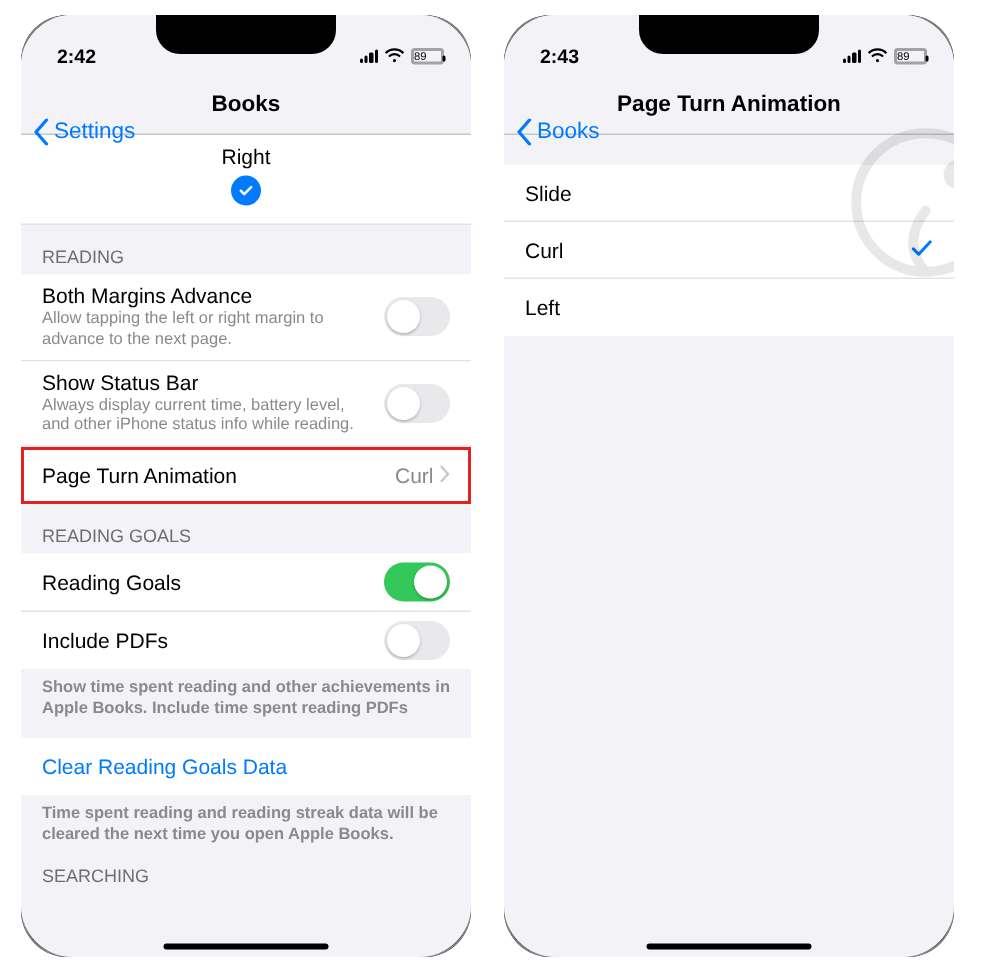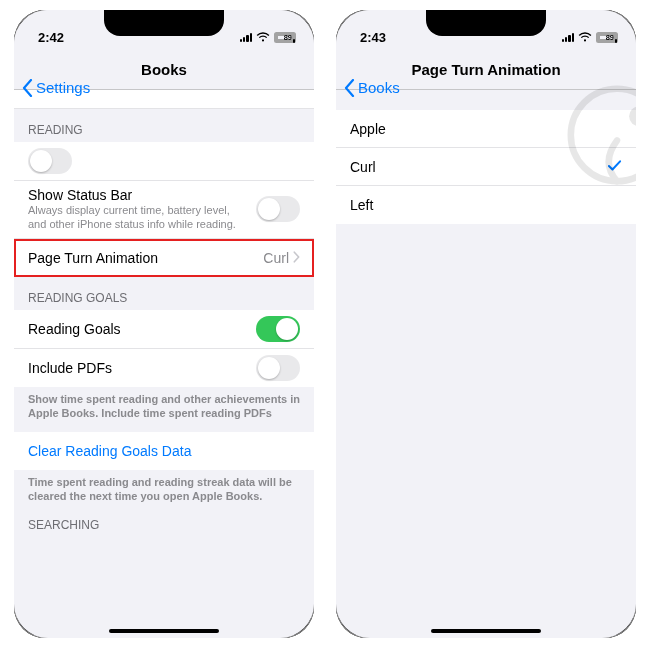--- a/index.html
+++ b/index.html
@@ -55,23 +55,23 @@
     font-size: 13px;
     font-weight: 600;
     background: #f2f2f7;
   }
   .status-icons { display: flex; align-items: center; gap: 4px; }
   .sig { display:flex; align-items:flex-end; gap:1.2px; height:10px; }
   .sig i { width:2.2px; background:#000; border-radius:1px; }
   .sig i:nth-child(1){height:3px}.sig i:nth-child(2){height:5px}.sig i:nth-child(3){height:7px}.sig i:nth-child(4){height:9px}
   .wifi svg { width:14px; height:11px; display:block; }
   .batt {
-    width:22px; height:11px; border:4px solid #a3a3a3; border-radius:2.5px;
-    position:relative; display:flex; align-items:center; justify-content:flex-end;
-    font-size:7.5px; font-weight:700;
+    width:22px; height:11px; border:2px solid #a3a3a3; border-radius:2.5px;
+    position:relative; display:flex; align-items:center; justify-content:flex-start;
+    font-size:7.5px; font-weight:400;
   }
   .batt::after { content:""; position:absolute; right:-3px; top:3px; width:1.6px; height:4px; background:#000; border-radius:1px; }
 
   .navbar {
     height: 40px;
     background: #f2f2f7;
     display:flex; align-items:center;
     border-bottom: 0.5px solid #c6c6c8;
     padding: 0 8px;
     position: relative;
@@ -186,25 +186,37 @@
             <path d="M9 1L2 9l7 8" stroke="#007aff" stroke-width="2.2" fill="none" stroke-linecap="round" stroke-linejoin="round"></path>
           </svg>
         <span>Settings</span>
       </div>
       <div class="nav-title">Books</div>
     </div>
 
     <div class="content">
 
       <div class="seg-row group-white">
+        <div class="seg-opt sel">
+          <div>Right</div>
+          <div class="circ">
+              <svg viewBox="0 0 14 14">
+                <path d="M3 7.2l2.6 2.6L11 4.4" stroke="#fff" stroke-width="2" fill="none" stroke-linecap="round" stroke-linejoin="round"></path>
+              </svg>
+            </div>
+        </div>
       </div>
 
       <div class="section-hdr">READING</div>
       <div class="group-white">
         <div class="row">
+          <div class="main">
+            <div class="title">Both Margins Advance</div>
+            <div class="sub">Allow tapping the left or right margin to advance to the next page.</div>
+          </div>
           <div class="toggle"></div>
         </div>
         <div class="row">
           <div class="main">
             <div class="title">Show Status Bar</div>
             <div class="sub">Always display current time, battery level, and other iPhone status info while reading.</div>
           </div>
           <div class="toggle"></div>
         </div>
         <div class="row highlight">
@@ -292,21 +304,21 @@
         <span>Books</span>
       </div>
       <div class="nav-title">Page Turn Animation</div>
     </div>
 
     <div class="content">
       <div style="height:20px"></div>
       <div class="group-white">
         <div class="row">
           <div class="main">
-              <div class="title">Apple</div>
+              <div class="title">Slide</div>
             </div>
         </div>
         <div class="row">
           <div class="main">
               <div class="title">Curl</div>
             </div>
           <span class="check"><svg viewBox="0 0 16 14">
                 <path d="M2 7.5l3.8 3.8L14 2.5" stroke="#007aff" stroke-width="2.2" fill="none" stroke-linecap="round" stroke-linejoin="round"></path>
               </svg></span>
         </div>

